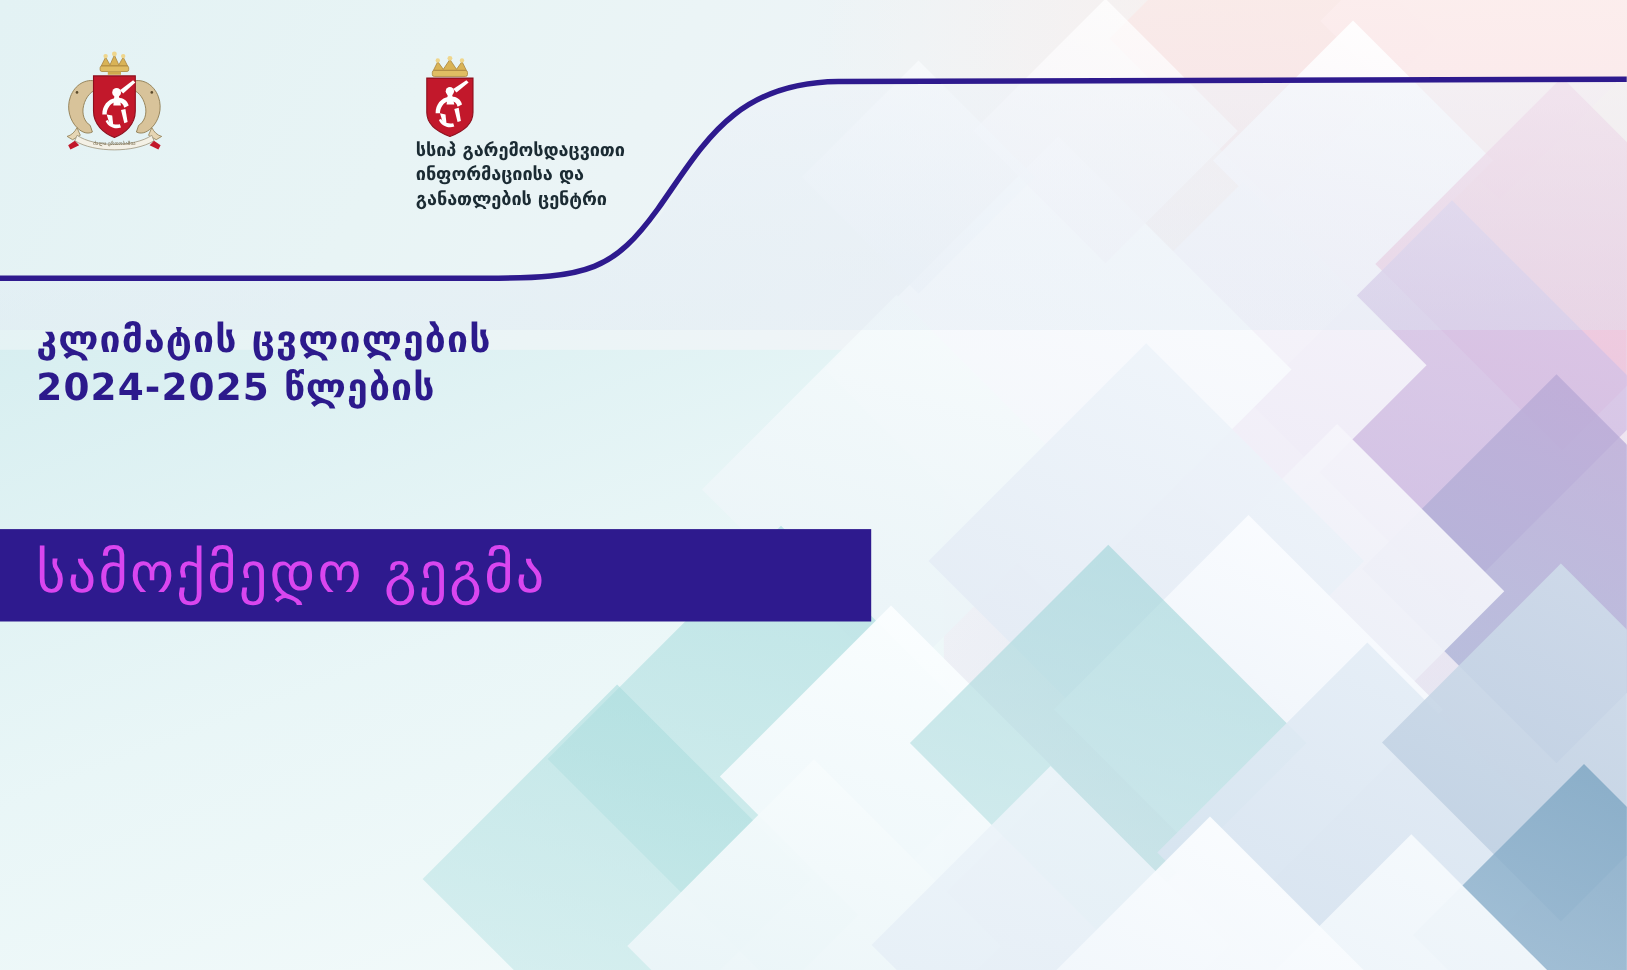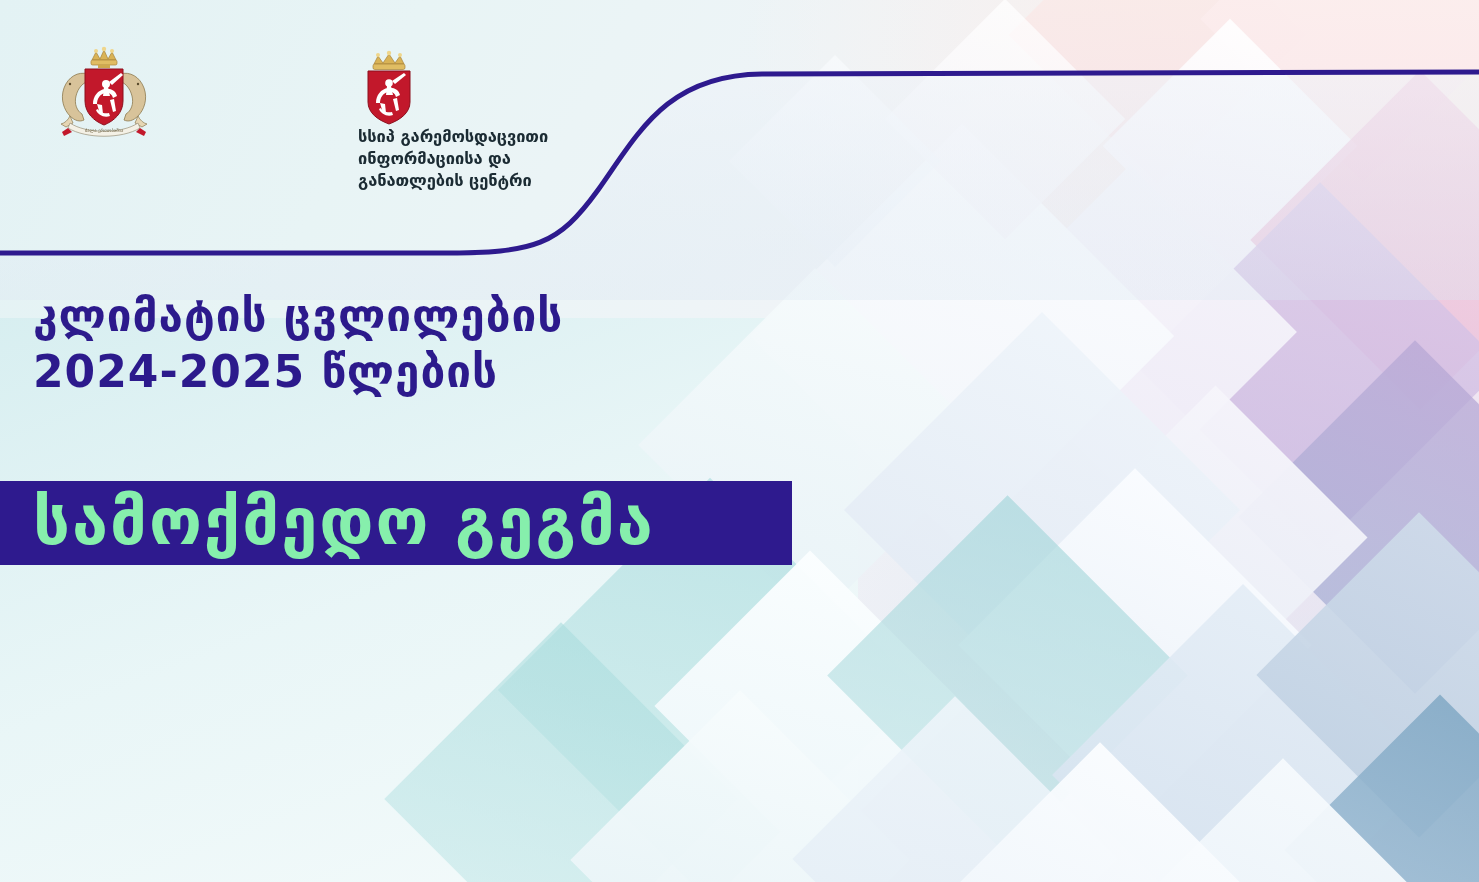--- a/index.html
+++ b/index.html
@@ -39,55 +39,55 @@
     transform-origin:center;
   }
 
   
   .curve-wrap{ position:absolute; left:0; top:0; width:1479px; height:300px; }
 
   
   .logos{ position:absolute; left:0; top:0; width:660px; height:200px; }
   .logo-block{ position:absolute; }
   .logo-gov{ left:26px; top:44px; width:300px; }
-  .logo-eiec{ left:358px; top:48px; width:260px; }
+  .logo-eiec{ left:378px; top:48px; width:260px; }
   .emblem{ display:block; }
   .emblem-gov{ margin-left:22px; }
   .org-name{
     font-family:"DejaVu Sans","Liberation Sans",sans-serif;
     font-weight:bold;
     font-size:16.5px;
     line-height:1.32;
     letter-spacing:-.1px;
     color:#1b2b33;
     white-space:pre-line;
   }
   .org-name-eiec{ font-size:16.5px; line-height:1.32; }
 
   
   .title{
     position:absolute; left:33px; top:288px;
     width:820px;
     color:#2c1a8c;
     font-weight:bold;
-    font-size:44px;
+    font-size:34px;
     line-height:1.28;
     letter-spacing:1px;
     white-space:pre-line;
   }
   .banner{
     position:absolute; left:0; top:481px;
     width:792px; height:84px;
     background:#2e1a8e;
     display:flex; align-items:center;
   }
   .banner-text{
-    color:#86efac;
-    font-weight:bold;
-    font-size:65px;
+    color:#d946ef;
+    font-weight:normal;
+    font-size:51px;
     letter-spacing:2px;
     line-height:1;
     padding-left:33px;
     margin-top:-3px;
   }
 </style>
 </head>
 <body>
 
 <div id="cover">

